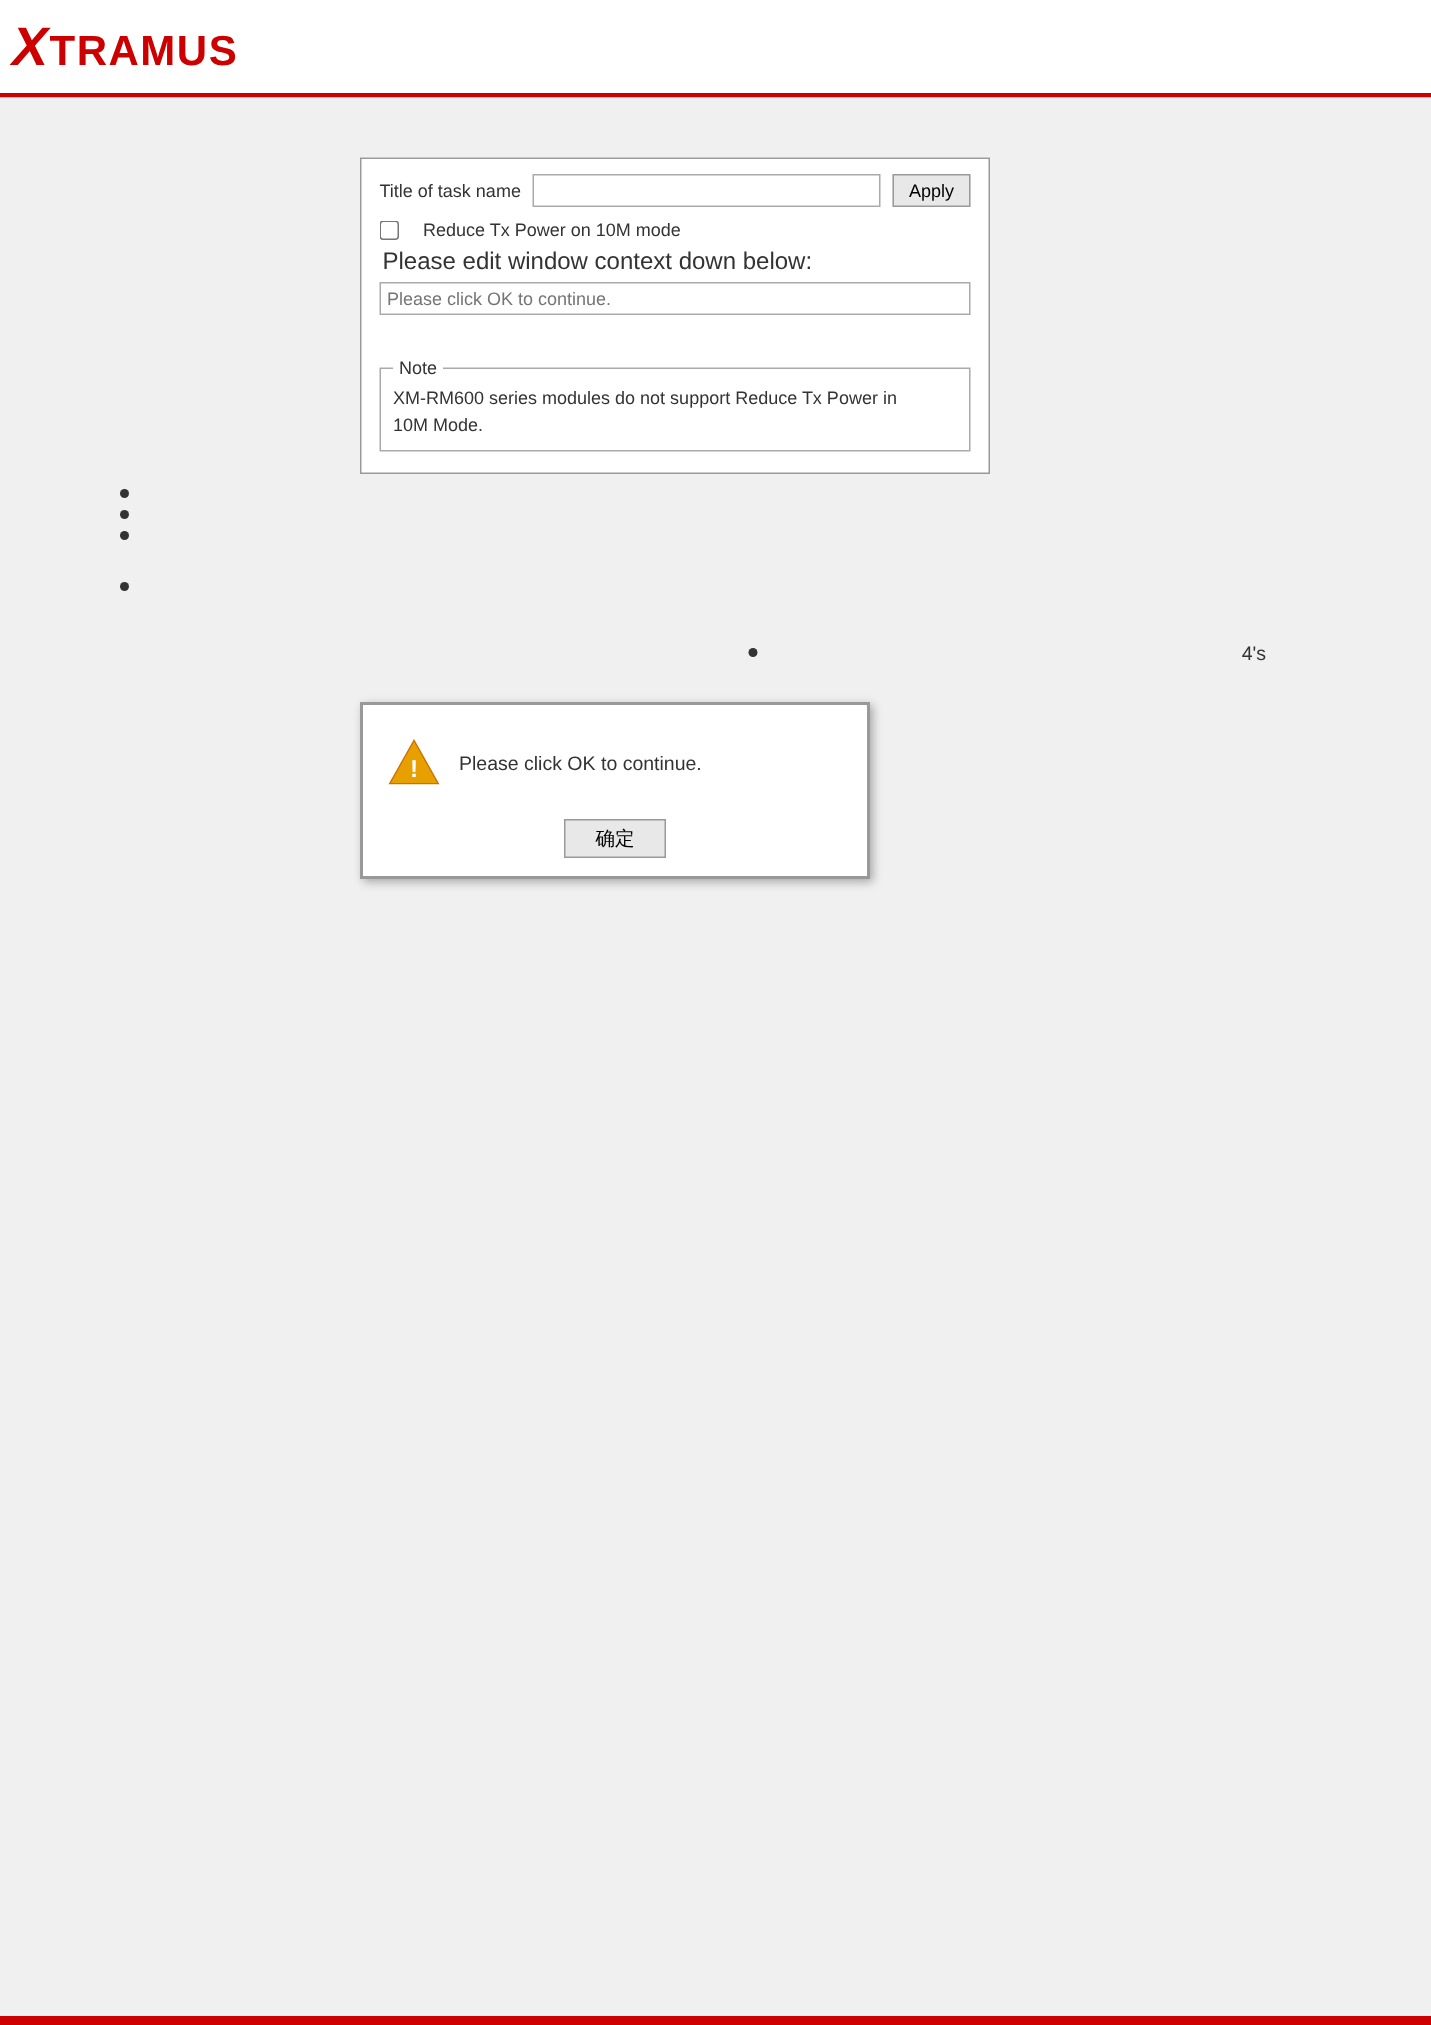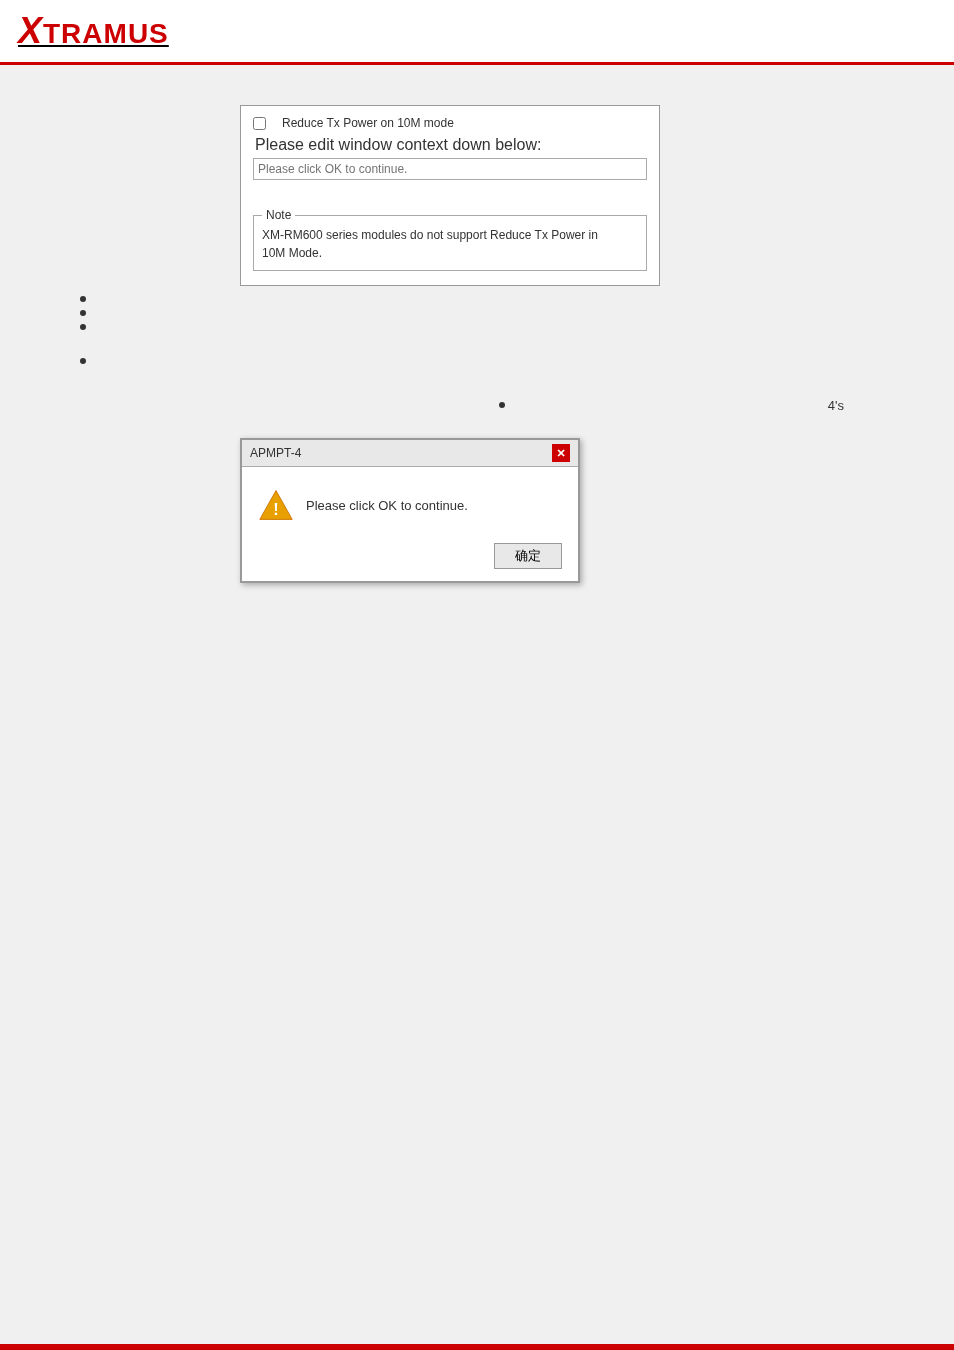--- a/index.html
+++ b/index.html
@@ -8,24 +8,23 @@
       font-size: 13px;
       background: #f0f0f0;
       width: 954px;
       min-height: 1350px;
       position: relative;
     }
 
     
     .header {
       background: white;
-      padding: 10px 18px;
+      padding: 10px 8px;
       border-bottom: 3px solid #cc0000;
       display: flex;
-      text-decoration: underline;
     }
     .logo {
       font-size: 28px;
       font-weight: bold;
       color: #cc0000;
       letter-spacing: 1px;
     }
     .logo-x {
       font-size: 36px;
       font-style: italic;
@@ -212,21 +211,21 @@
       height: 36px;
       flex-shrink: 0;
     }
     .dialog-message {
       font-size: 13px;
       color: #333;
     }
     .dialog-footer {
       padding: 8px 16px 12px 16px;
       display: flex;
-      justify-content: flex-end;
+      justify-content: center;
     }
     .ok-btn {
       padding: 3px 20px;
       background: #e8e8e8;
       border: 1px solid #999;
       font-size: 13px;
       cursor: pointer;
     }
 
     
@@ -278,20 +277,25 @@
     <span class="logo-x">X</span><span>TRAMUS</span>
   </div>
 </div>
 
 <div class="main-content">
 
   <div class="tab-panel">
 
     <div class="panel-content">
       
+      <div class="title-row">
+        <span class="title-label">Title of task name</span>
+        <input class="title-input" type="text" style="">
+        <button class="apply-btn">Apply</button>
+      </div>
 
       
       <div class="checkbox-row">
         <input type="checkbox" style="">
         <span>Reduce Tx Power on 10M mode</span>
       </div>
 
       
 
       
@@ -333,24 +337,20 @@
       <div style="display:flex;align-items:center;">
         <div class="bullet-dot"></div>
         <span class="bullet-text-content"></span>
       </div>
       <span class="fours-text">4's</span>
     </div>
   </div>
 
   <div class="dialog-container">
     <div class="dialog">
-      <div class="dialog-titlebar">
-        <span class="dialog-title">APMPT-4</span>
-        <button class="dialog-close">✕</button>
-      </div>
       <div class="dialog-body">
 
         <svg class="warning-icon" viewBox="0 0 40 40" xmlns="http://www.w3.org/2000/svg">
           <polygon points="20,4 38,36 2,36" fill="#e8a000" stroke="#cc7000" stroke-width="1"></polygon>
           <text x="20" y="31" text-anchor="middle" font-size="18" font-weight="bold" fill="white">!</text>
         </svg>
         <span class="dialog-message">Please click OK to continue.</span>
       </div>
       <div class="dialog-footer">
         <button class="ok-btn">确定</button>

